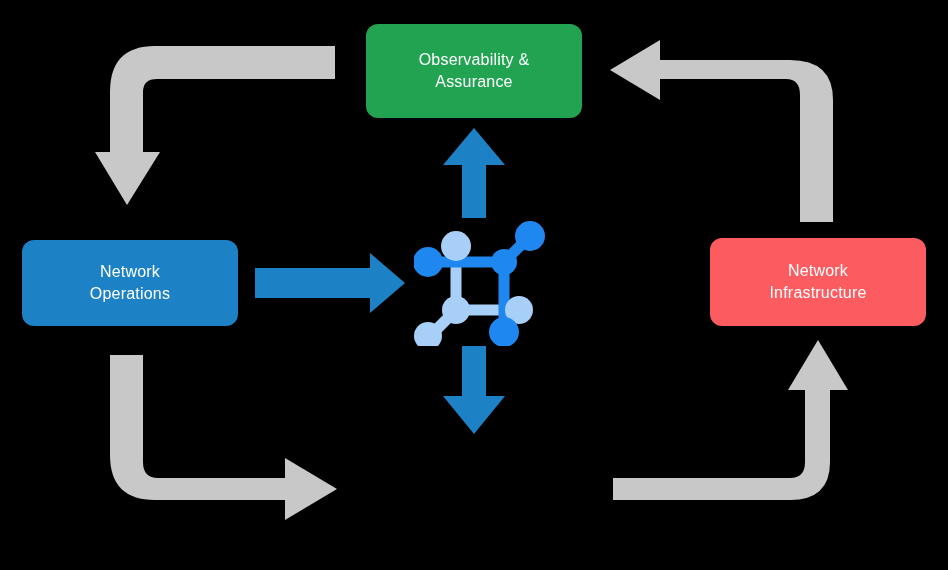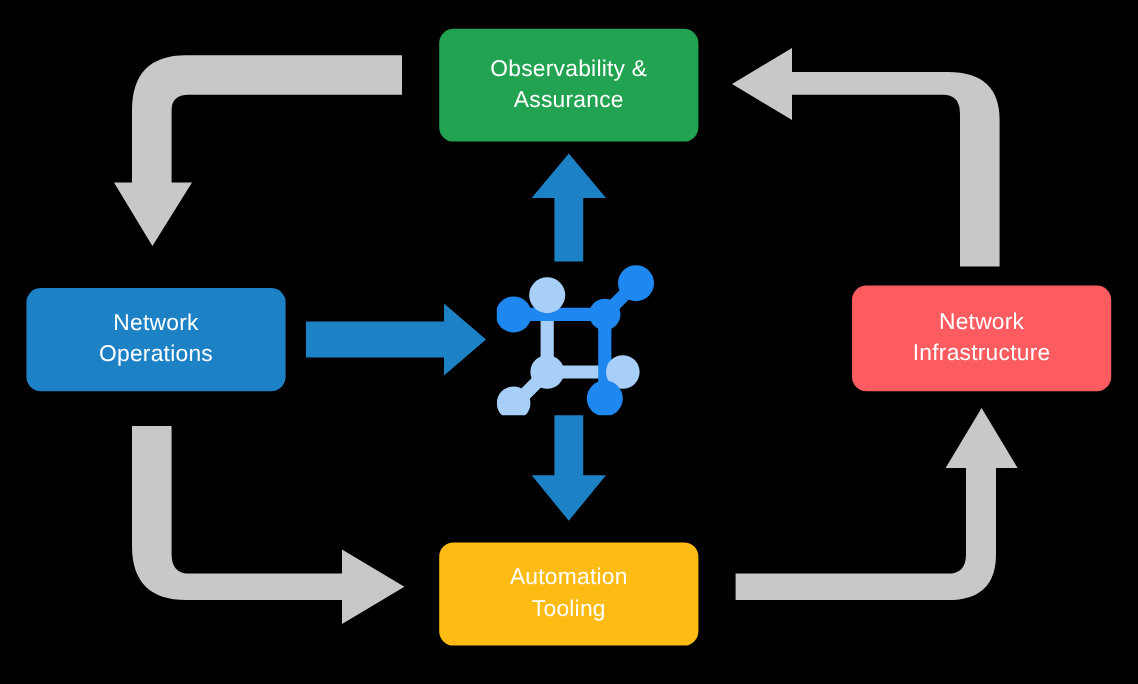--- a/index.html
+++ b/index.html
@@ -18,21 +18,21 @@
     overflow: hidden;
   }
   .node-box {
     position: absolute;
     border-radius: 12px;
     display: flex;
     align-items: center;
     justify-content: center;
     text-align: center;
     color: #ffffff;
-    font-size: 19px;
+    font-size: 16px;
     line-height: 1.35;
     letter-spacing: 0.2px;
     font-weight: 400;
     box-sizing: border-box;
     padding: 6px 10px;
     white-space: pre-line;
   }
   #box-observability {
     left: 366px;  top: 24px;
     width: 216px; height: 94px;
@@ -135,16 +135,14 @@
 
   <div class="node-box" id="box-observability">Observability &amp;
 Assurance</div>
 
   <div class="node-box" id="box-operations">Network
 Operations</div>
 
   <div class="node-box" id="box-infrastructure">Network
 Infrastructure</div>
 
-  <div class="node-box" id="box-automation">Automation
-Tooling</div>
 
 </div>
 
 </body></html>

